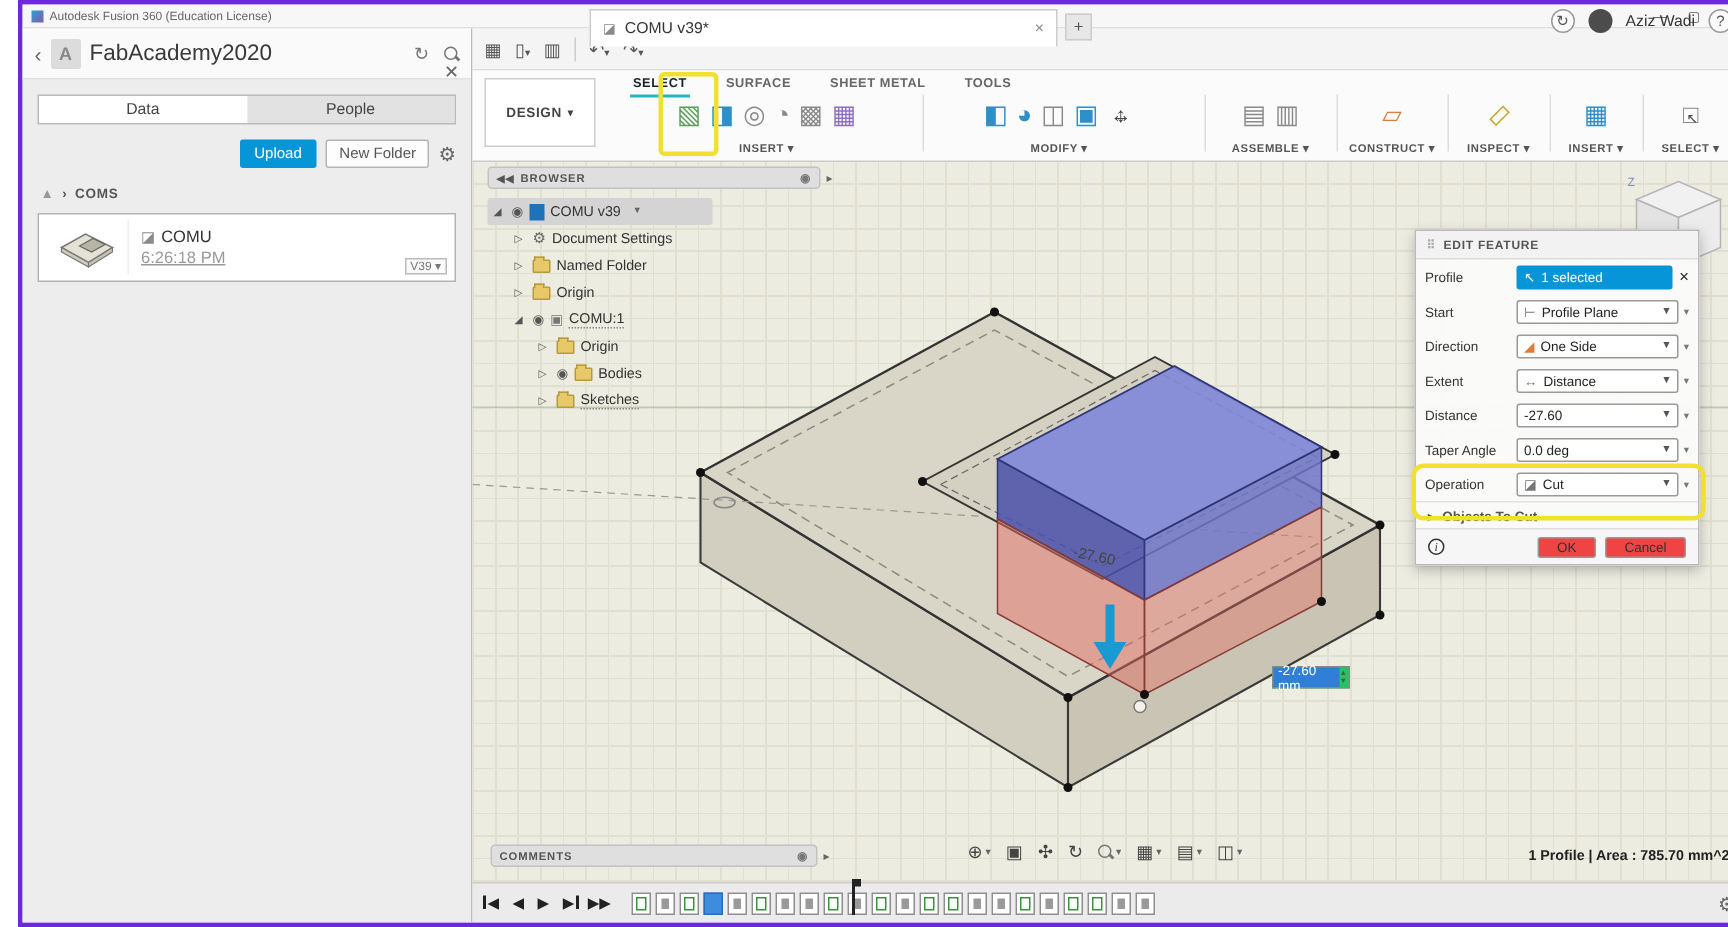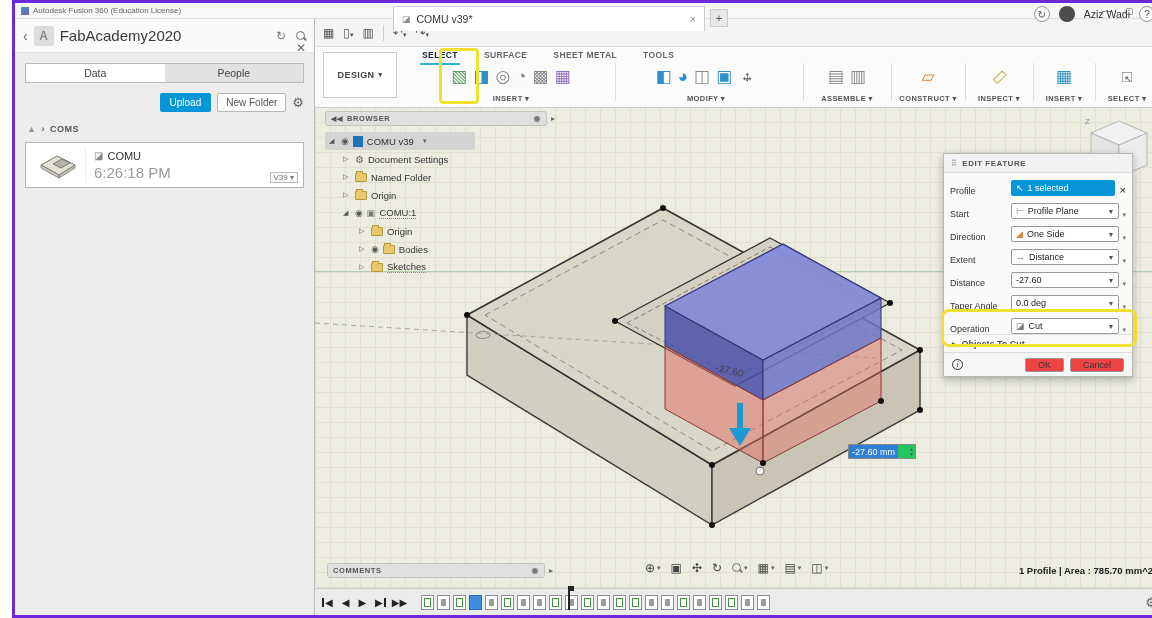--- a/index.html
+++ b/index.html
@@ -29,21 +29,21 @@
   .btn-upload { background:#0696d7; color:#fff; font-size:10px; padding:4px 10px; border-radius:2px; }
   .btn-newfolder { background:#fdfdfd; color:#555; font-size:10px; padding:3px 8px; border:1px solid #b5b5b5; border-radius:2px; }
   .dp-gear { color:#666; font-size:13px; }
   .dp-crumb { display:flex; align-items:center; gap:5px; margin:12px 10px 0 12px; font-size:9px; font-weight:bold; color:#555; letter-spacing:.5px; }
   .crumb-ic { color:#999; font-size:9px; }
   .item-card { position:relative; margin:8px 10px 0 10px; height:46px; background:#fff; border:1px solid #b5b5b5; display:flex; align-items:center; padding:4px; }
   .thumb { width:56px; height:36px; border-right:1px solid #eee; margin-right:8px; display:flex; align-items:center; justify-content:center; }
   .item-meta { display:flex; flex-direction:column; gap:2px; }
   .item-name { font-size:11px; color:#333; display:flex; gap:4px; align-items:center; }
   .item-name .cube { color:#8a8a8a; font-size:10px; }
-  .item-time { font-size:15px; color:#999; }
+  .item-time { font-size:11px; color:#999;text-decoration:underline; }
   .ver-badge { position:absolute; right:5px; bottom:4px; font-size:8px; color:#777; border:1px solid #bbb; padding:0 3px; background:#fafafa; }
 
   
   .appbar { position:absolute; left:300px; top:16px; width:846px; height:28px; background:#f4f4f4; border-bottom:1px solid #ddd; display:flex; align-items:center; padding:0 8px; gap:9px; font-size:12px; color:#555; }
   .appbar .sep { width:1px; height:16px; background:#ccc; }
   .doc-tab { position:absolute; left:378px; top:3px; width:312px; height:25px; background:#fff; border:1px solid #ccc; border-bottom:none; display:flex; align-items:center; padding:0 8px; gap:6px; font-size:10.5px; color:#333; }
   .doc-tab .close { margin-left:auto; color:#888; }
   .tab-add { position:absolute; left:695px; top:6px; width:18px; height:18px; background:#e7e7e7; border:1px solid #ccc; display:flex; align-items:center; justify-content:center; color:#555; font-size:11px; }
   .appbar-right { position:absolute; right:6px; top:3px; display:flex; align-items:center; gap:9px; }
   .round-ic { width:16px; height:16px; border-radius:50%; display:flex; align-items:center; justify-content:center; font-size:10px; color:#555; border:1px solid #999; background:#fbfbfb; }
@@ -90,40 +90,40 @@
   .folder::before { content:""; position:absolute; left:0; top:-3px; width:5px; height:2px; background:#e8c96a; border:1px solid #b59a3e; border-bottom:none; }
   .gear-g { font-size:10px; color:#666; }
   .comp-ic { font-size:9px; color:#777; }
   .root-row { background:#d4d4d4; width:150px; border-radius:2px; }
   .dotted-u { border-bottom:1px dotted #888; }
 
   
   .dialog { position:absolute; left:928px; top:150px; width:190px; background:rgba(250,250,250,.97); border:1px solid #b9b9b9; box-shadow:0 3px 8px rgba(0,0,0,.25); z-index:10; }
   .dlg-head { height:19px; display:flex; align-items:center; gap:5px; padding:0 7px; font-size:8px; font-weight:bold; letter-spacing:.5px; color:#555; background:#f2f2f2; border-bottom:1px solid #ddd; }
   .dlg-grip { color:#aaa; font-size:8px; }
-  .dlg-row { height:23px; display:flex; align-items:flex-end; padding:0 6px; gap:3px; }
+  .dlg-row { height:23px; display:flex; align-items:center; padding:0 6px; gap:3px; }
   .dlg-label { width:58px; font-size:9px; color:#333; flex-shrink:0; }
   .chip { flex:1; background:#0696d7; color:#fff; font-size:9px; height:16px; display:flex; align-items:center; gap:4px; padding:0 5px; border-radius:2px; }
   .dlg-x { color:#222; font-size:11px; margin-left:2px; }
   .dlg-field { flex:1; height:16px; background:#fff; border:1px solid #9a9a9a; display:flex; align-items:center; gap:4px; padding:0 4px; font-size:9px; color:#222; border-radius:2px; }
   .f-ic { color:#777; font-size:9px; }
   .f-ic.orange { color:#e07b39; }
   .f-arrow { margin-left:auto; font-size:7px; color:#555; }
   .fly { font-size:7px; color:#777; }
   .objects-row { height:18px; display:flex; align-items:center; gap:5px; padding:0 8px; font-size:9px; font-weight:bold; color:#555; border-top:1px solid #e2e2e2; }
   .dlg-footer { height:24px; display:flex; align-items:center; gap:6px; padding:0 8px; border-top:1px solid #ddd; background:#f6f6f6; }
   .info-ic { width:11px; height:11px; border:1px solid #333; border-radius:50%; font-size:8px; font-style:italic; font-family:"Liberation Serif", serif; display:flex; align-items:center; justify-content:center; color:#333; }
   .dlg-btn { font-size:9px; color:#333; background:#ef4444; border:1px solid #999; border-radius:2px; padding:1px 12px; }
   .dlg-btn.ok { margin-left:auto; }
 
   
   .hl-box { position:absolute; border:3px solid #f0e130; border-radius:4px; z-index:20; pointer-events:none; }
 
   
-  .dim-input { position:absolute; left:833px; top:441px; width:68px; height:15px; background:#22c55e; border:1px solid #888; display:flex; align-items:center; z-index:8; }
+  .dim-input { position:absolute; left:833px; top:441px; width:52px; height:15px; background:#22c55e; border:1px solid #888; display:flex; align-items:center; z-index:8; }
   .dim-sel { background:#2f7fd6; color:#fff; font-size:9px; padding:0 3px; height:13px; display:flex; align-items:center; }
   .dim-step { margin-left:auto; display:flex; flex-direction:column; font-size:5px; color:#555; line-height:1; padding-right:1px; }
 
   
   .viewcube { position:absolute; left:1056px; top:108px; z-index:4; color:#999; }
   .vc-z { position:absolute; left:14px; top:6px; font-size:8px; color:#7a8fc0; }
 
   
   .comments-bar { position:absolute; left:312px; top:560px; width:218px; z-index:6; }
   .navbar { position:absolute; left:630px; top:558px; display:flex; align-items:center; gap:10px; z-index:6; color:#444; font-size:12px; }

